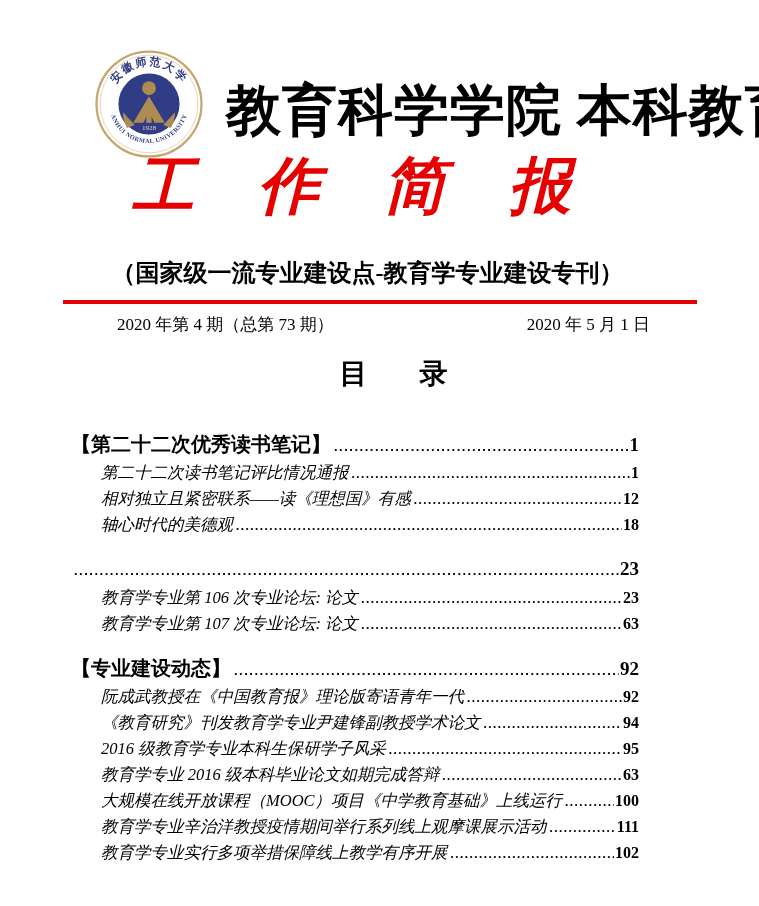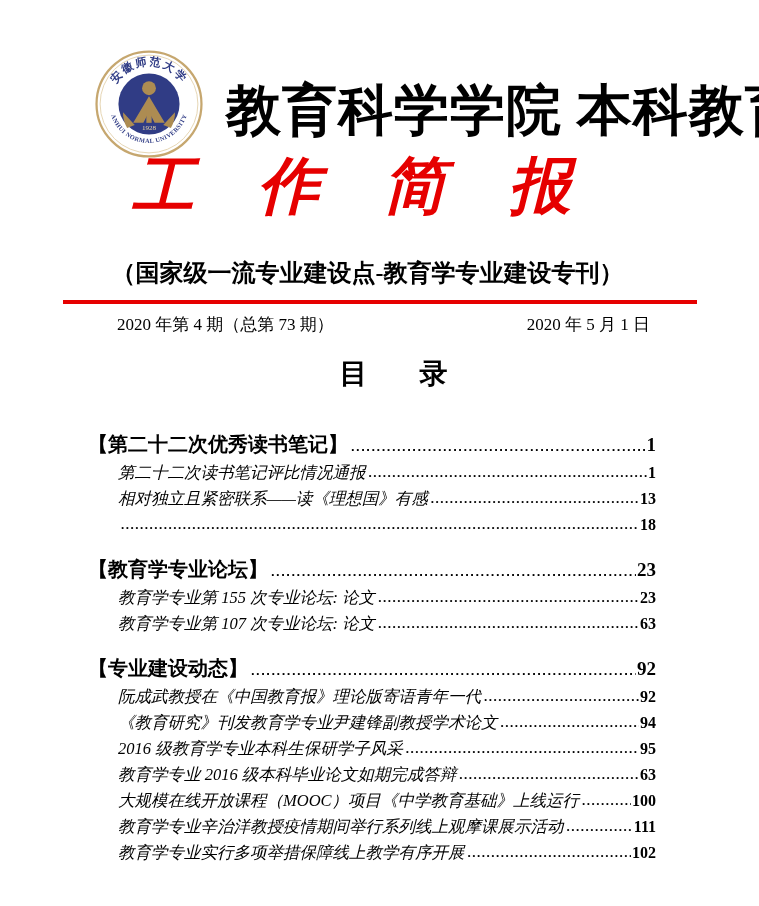--- a/index.html
+++ b/index.html
@@ -50,34 +50,33 @@
   .toc-heading {
     position:absolute; top:355px; left:0; width:100%;
     text-align:center;
     font-family:"Liberation Sans","DejaVu Sans",sans-serif;
     font-size:28px; font-weight:bold;
     word-spacing:44px;
     transform:translateX(14px);
   }
 
   
-  .toc { position:absolute; top:428px; left:88px; width:568px; }
+  .toc { position:absolute; top:428px; left:71px; width:568px; }
   .toc-row { display:flex; align-items:baseline; }
   .toc-section {
     font-family:"Liberation Sans","DejaVu Sans",sans-serif;
     font-weight:bold; font-size:20px;
     height:32px; line-height:32px;
     margin-top:15px;
   }
   .toc-section:first-child { margin-top:0; }
   .toc-item {
     font-size:16.5px; font-style:italic; font-weight:500;
     height:26px; line-height:26px;
     padding-left:30px;
-    align-items:center;
   }
   .toc-title { white-space:nowrap; flex:0 0 auto; }
   .toc-dots {
     flex:1 1 auto; overflow:hidden; white-space:nowrap;
     font-style:normal; font-weight:bold;
     font-size:13px; letter-spacing:1.5px;
     margin:0 1px 0 3px;
   }
   .toc-page {
     flex:0 0 auto;
@@ -139,33 +138,33 @@
         <span class="toc-page">1</span>
       </div>
       <div class="toc-row toc-item">
         <span class="toc-title">第二十二次读书笔记评比情况通报</span>
         <span class="toc-dots">............................................................................................................................................................................................................................................................................................................</span>
         <span class="toc-page">1</span>
       </div>
       <div class="toc-row toc-item">
         <span class="toc-title">相对独立且紧密联系——读《理想国》有感</span>
         <span class="toc-dots">............................................................................................................................................................................................................................................................................................................</span>
-        <span class="toc-page">13</span>
-      </div>
-      <div class="toc-row toc-item">
+        <span class="toc-page">12</span>
+      </div>
+      <div class="toc-row toc-item">
+        <span class="toc-title">轴心时代的美德观</span>
         <span class="toc-dots">............................................................................................................................................................................................................................................................................................................</span>
         <span class="toc-page">18</span>
       </div>
       <div class="toc-row toc-section">
-        <span class="toc-title">【教育学专业论坛】</span>
         <span class="toc-dots">............................................................................................................................................................................................................................................................................................................</span>
         <span class="toc-page">23</span>
       </div>
       <div class="toc-row toc-item">
-        <span class="toc-title">教育学专业第 155 次专业论坛: 论文</span>
+        <span class="toc-title">教育学专业第 106 次专业论坛: 论文</span>
         <span class="toc-dots">............................................................................................................................................................................................................................................................................................................</span>
         <span class="toc-page">23</span>
       </div>
       <div class="toc-row toc-item">
         <span class="toc-title">教育学专业第 107 次专业论坛: 论文</span>
         <span class="toc-dots">............................................................................................................................................................................................................................................................................................................</span>
         <span class="toc-page">63</span>
       </div>
       <div class="toc-row toc-section">
         <span class="toc-title">【专业建设动态】</span>

